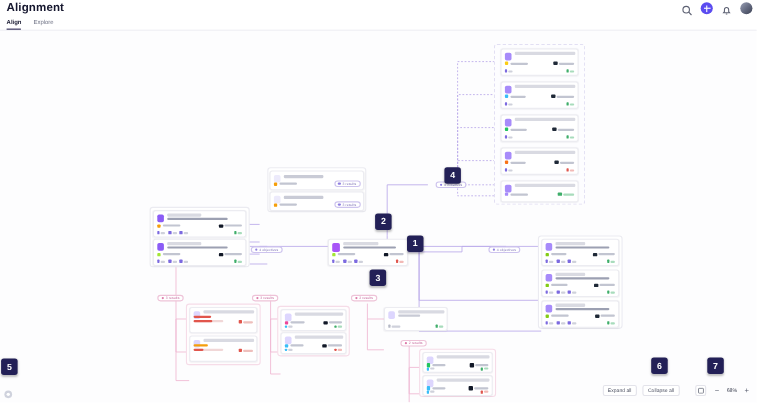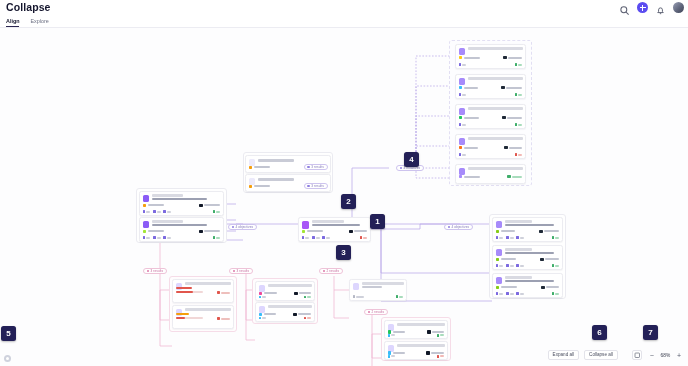--- a/index.html
+++ b/index.html
@@ -190,21 +190,21 @@
     width:7px; height:7px; border-radius:50%;
     background:#cfd2dd;
     display:flex; align-items:center; justify-content:center;
   }
   .userdot span { width:3px; height:3px; border-radius:50%; background:#fff; }
 </style>
 </head>
 <body>
 
 <div class="header">
-  <div class="app-title">Collapse</div>
+  <div class="app-title">Alignment</div>
 
   <div class="header-actions">
     <span class="hicon">
       <svg viewBox="0 0 16 16" width="11" height="11" fill="none" stroke="#5d6173" stroke-width="1.5">
         <circle cx="7" cy="7" r="4.3"></circle>
           <path d="M10.3 10.3 L14 14"></path>
       </svg>
     </span>
     <span class="avatar-plus"></span>
     <span class="hicon">

